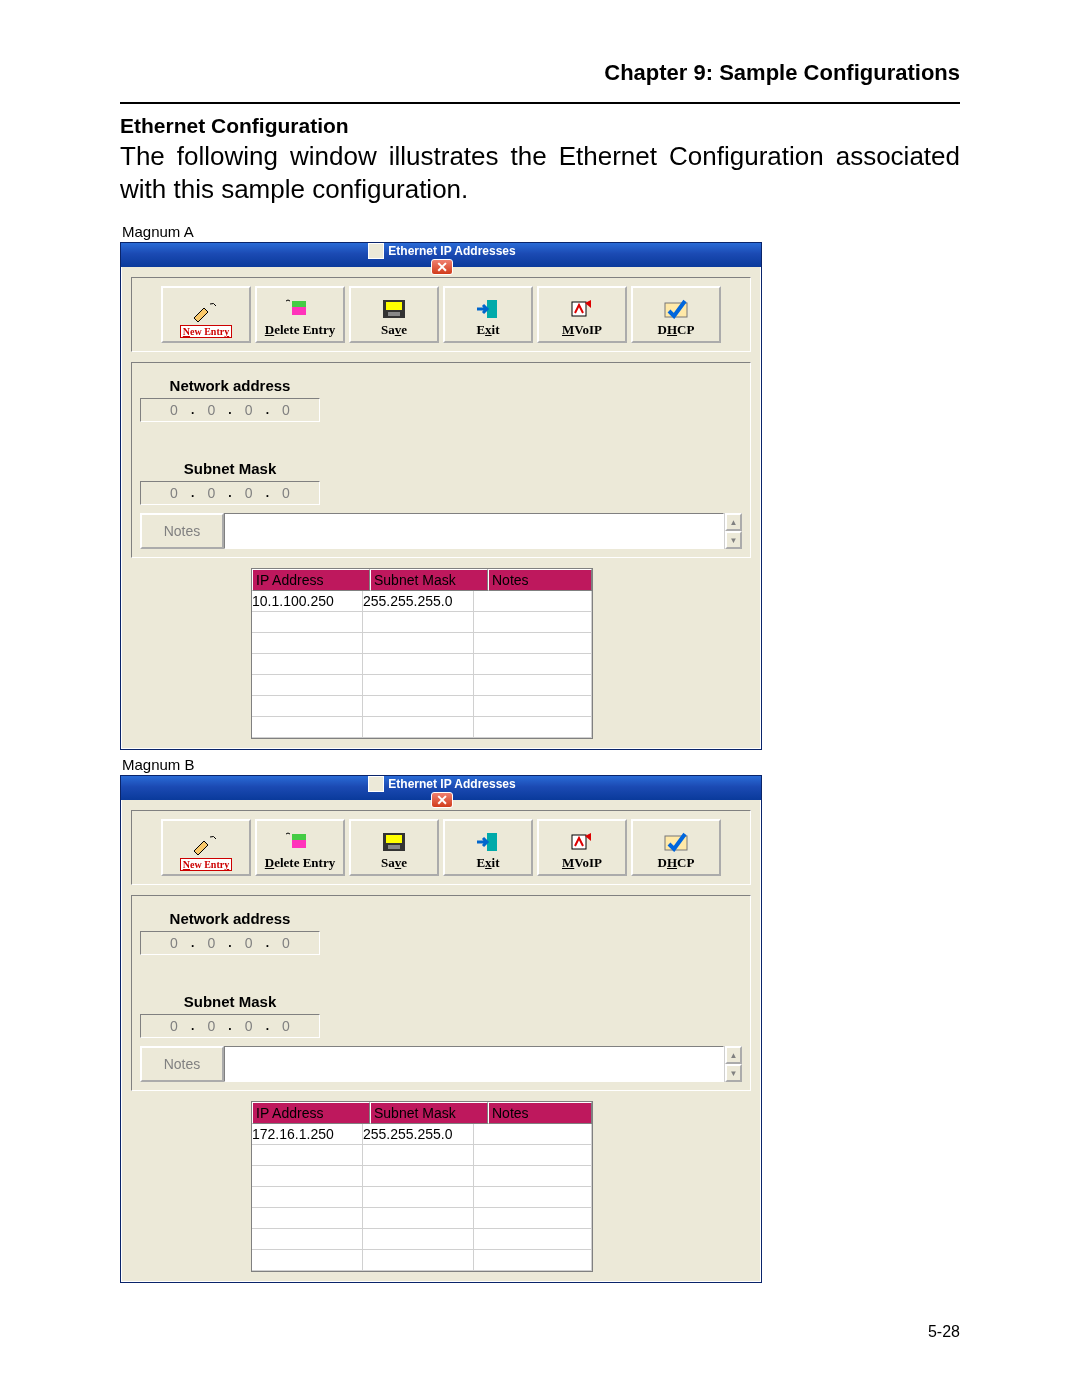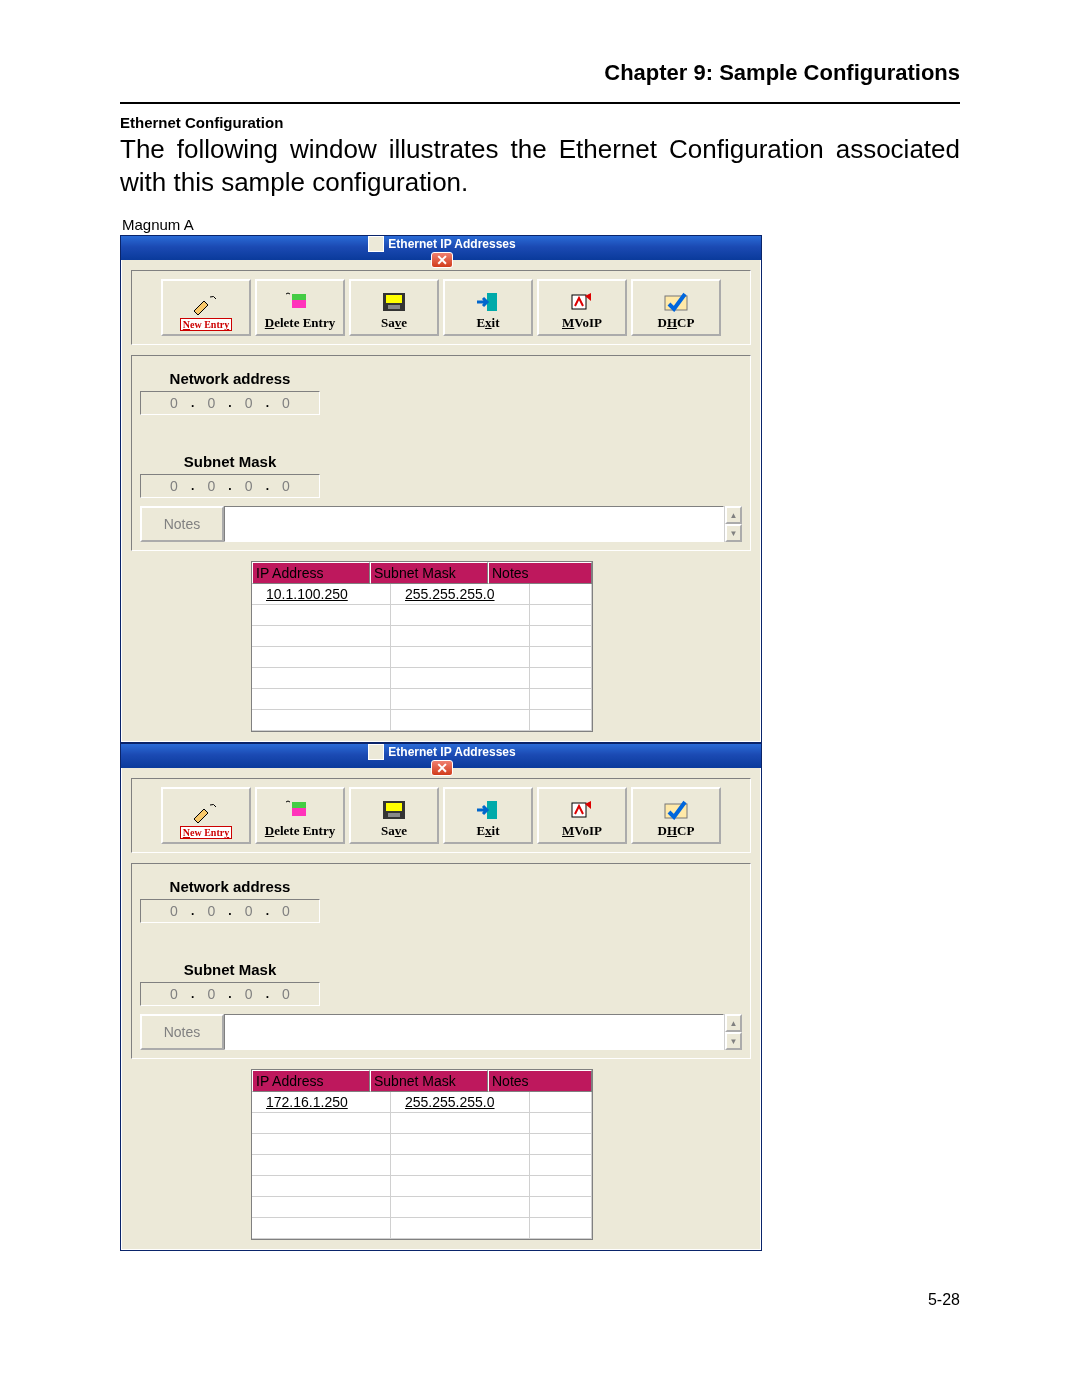--- a/index.html
+++ b/index.html
@@ -19,21 +19,21 @@
     font-size: 22px;
     margin-bottom: 16px;
   }
   .hr {
     border: none;
     border-top: 2px solid #000;
     margin: 0 0 10px 0;
   }
   .section-title {
     font-weight: bold;
-    font-size: 15px;
+    font-size: 21px;
     margin: 0 0 2px 0;
   }
   .body-text {
     font-size: 26px;
     text-align: justify;
     margin: 0 0 18px 0;
     line-height: 1.25;
   }
   .fig-label {
     font-size: 15px;
@@ -213,23 +213,22 @@
   .grid-head .cell {
     background:#be185d;
     border:1px solid #fff;
     border-right-color:#808080;
     border-bottom-color:#808080;
     padding:2px 3px;
   }
   .grid-row .cell {
     border-right:1px solid #d0d0d0;
     border-bottom:1px solid #d0d0d0;
-    padding:2px 14px;
+    padding:2px 0;
     height:16px;
-    text-decoration:underline;
   }
   .col-ip { width: 110px; }
   .col-mask { width: 110px; }
   .col-notes { flex:1; }
 
   
   svg { display:block; }
 </style>
 </head>
 <body>
@@ -400,20 +399,21 @@
     <div class="cell col-mask"></div>
     <div class="cell col-notes"></div>
   </div>
 </div>
         </div>
       </div>
     </div>
   </div>
 
   <div>
+    <div class="fig-label">Magnum B</div>
     <div class="win">
       <div class="titlebar">
         <span class="left">
           <span class="sys-icon"></span>
           <span>Ethernet IP Addresses</span>
         </span>
         <span class="close-btn">✕</span>
       </div>
       <div class="win-body">
 

